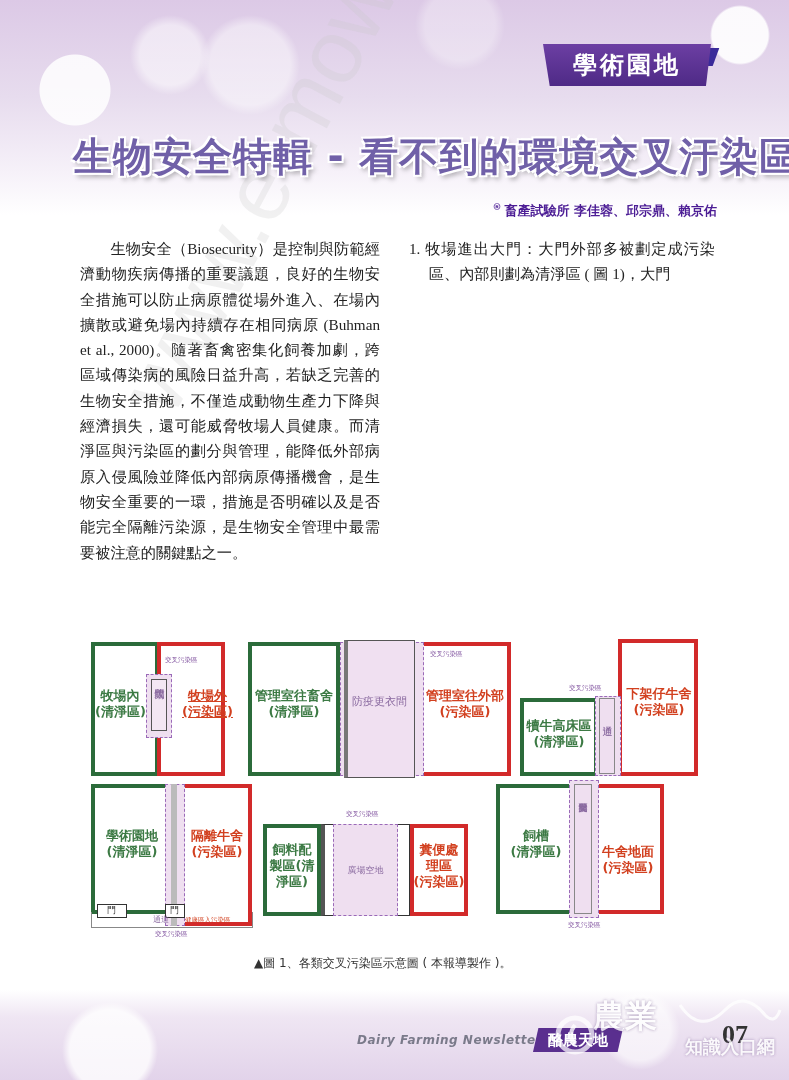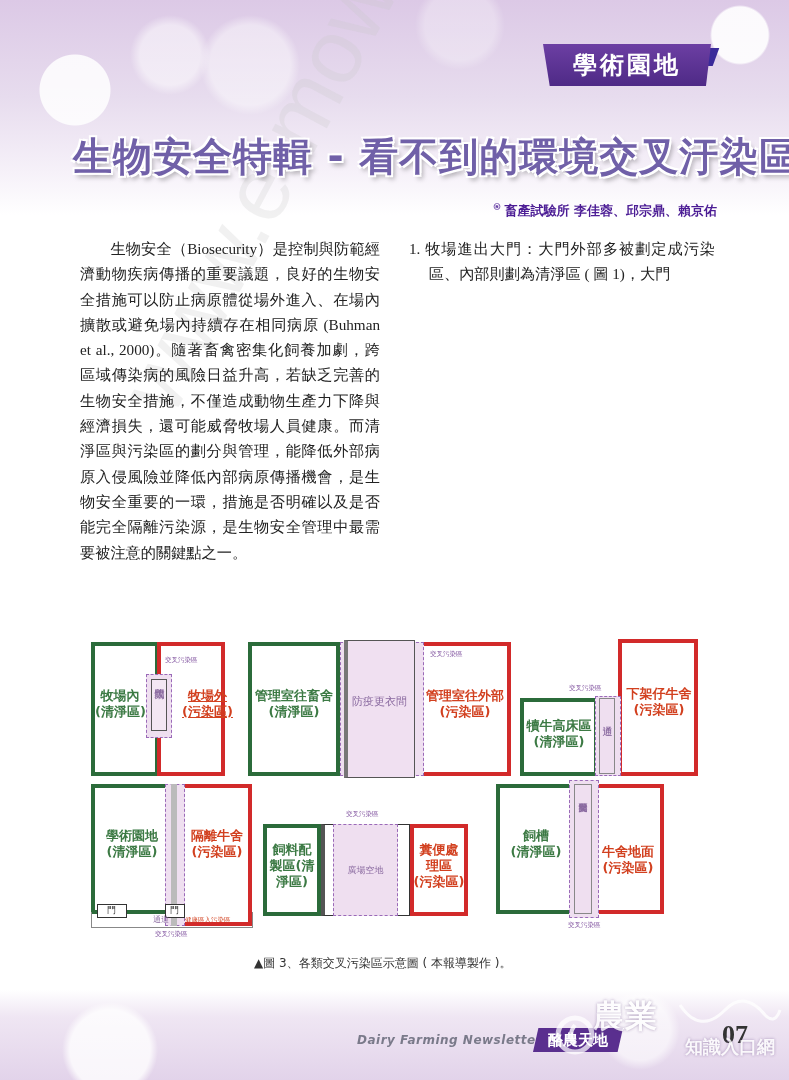--- a/index.html
+++ b/index.html
@@ -204,21 +204,21 @@
   <div class="trans" style="left:484px;top:150px;width:30px;height:138px;"></div>
   <div class="trans-solid" style="left:489px;top:154px;width:18px;height:130px;border-color:#888;"></div>
   <div class="lbl p vtext" style="left:489px;top:166px;width:18px;font-size:9px;line-height:18px;">頸夾與女兒牆</div>
   <div class="tiny" style="left:483px;top:291px;">交叉污染區</div>
   <div class="lbl g" style="left:414px;top:198px;width:74px;white-space:pre;">飼槽
 (清淨區)</div>
   <div class="lbl r" style="left:510px;top:214px;width:66px;white-space:pre;">牛舍地面
 (污染區)</div>
 </div>
 
-<div class="caption">▲圖 3、各類交叉污染區示意圖 ( 本報導製作 )。</div>
+<div class="caption">▲圖 1、各類交叉污染區示意圖 ( 本報導製作 )。</div>
 
 <div class="footer-en">Dairy Farming Newsletter</div>
 <div class="footer-tag">
   <div class="footer-tag-label">酪農天地</div>
 </div>
 <div class="page-num">07</div>
 
 <div class="watermark-logo">
   <svg width="40" height="50" style="position:absolute;left:0;top:12px;">
     <circle cx="20" cy="28" r="17" fill="none" stroke="#ffffff" stroke-width="5" opacity="0.9"></circle>

